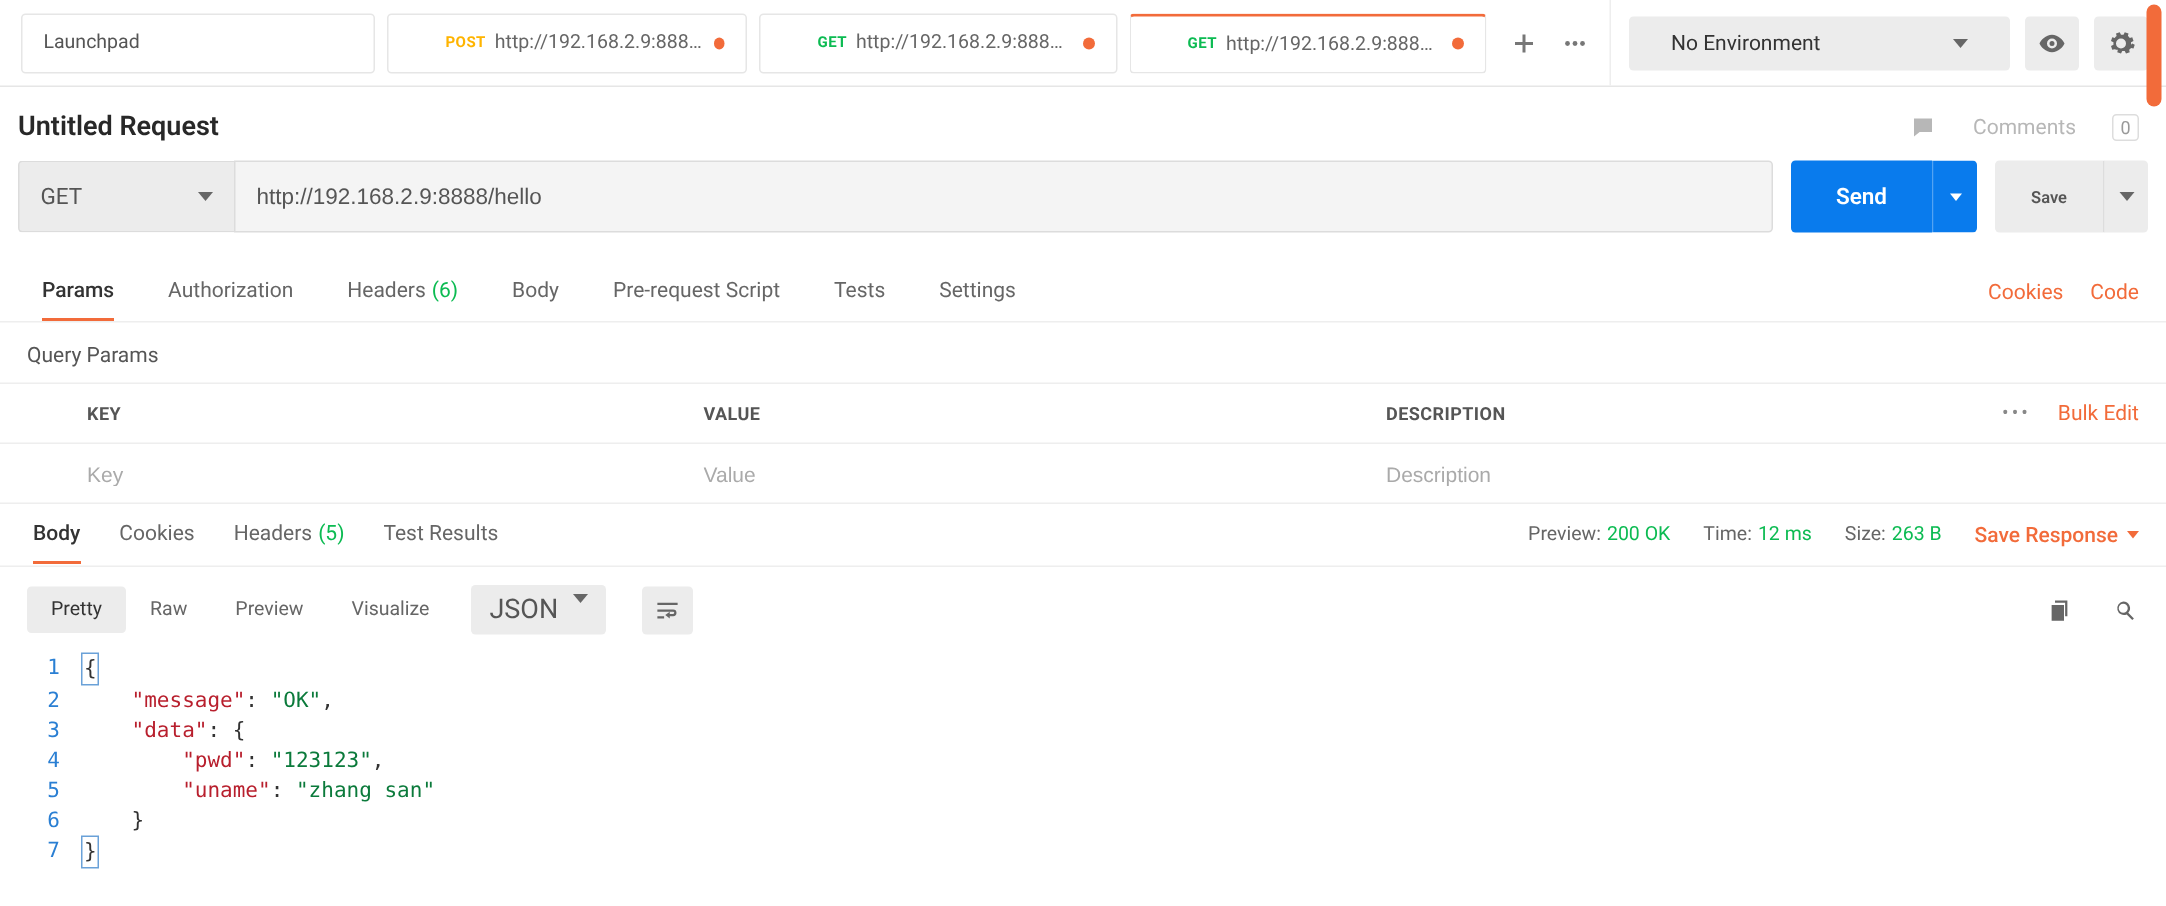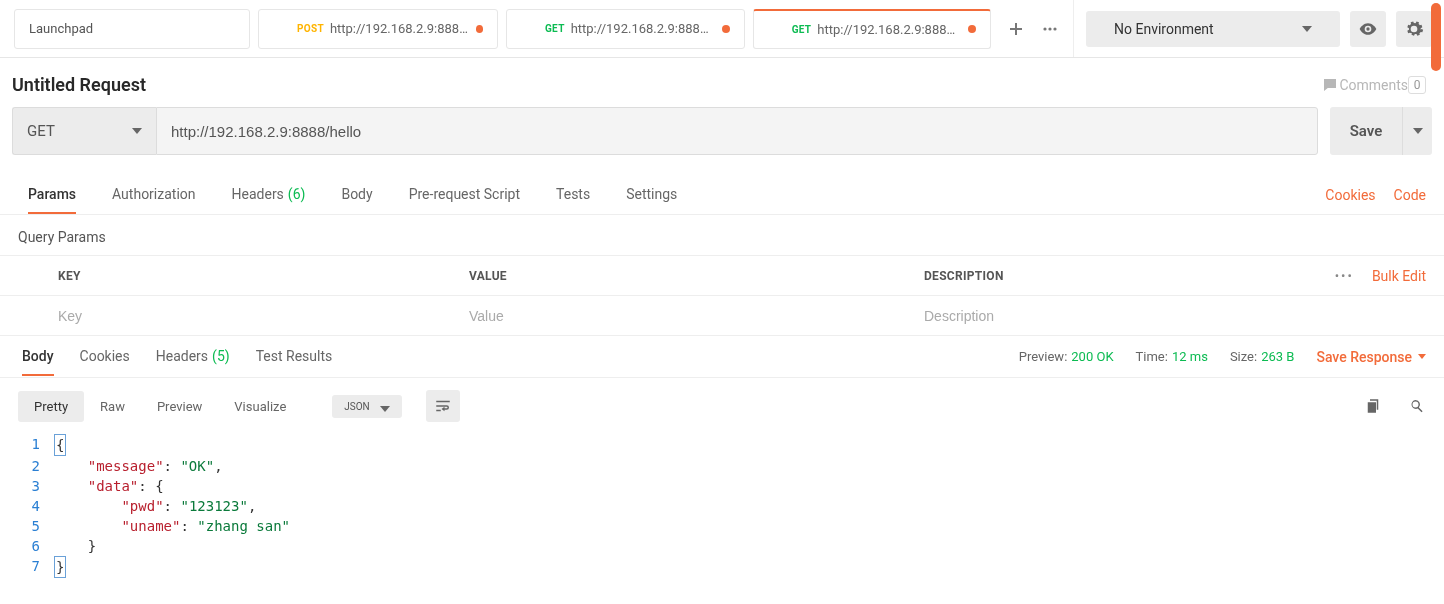--- a/index.html
+++ b/index.html
@@ -19,34 +19,34 @@
   .icon-btn { display: flex; align-items: center; justify-content: center; width: 34px; height: 34px; color: #777; cursor: pointer; }
   .icon-btn svg { width: 16px; height: 16px; }
   .right-top { display: flex; align-items: center; gap: 10px; padding: 0 12px; border-left: 1px solid #eee; }
   .env-select { display:flex; align-items:center; justify-content:space-between; width: 254px; height: 36px; background: #ececec; border-radius: 3px; padding: 0 28px; font-size: 14px; color:#333; }
   .chev-down { width:0;height:0;border-left:5px solid transparent;border-right:5px solid transparent;border-top:6px solid #666; }
   .square-btn { width:36px;height:36px;background:#ececec;border-radius:3px;display:flex;align-items:center;justify-content:center;color:#666;cursor:pointer; }
 
   
   .req-title-row { display:flex; align-items:center; justify-content:space-between; padding: 16px 18px 12px 12px; }
   .req-title { font-size: 18px; font-weight: 600; color: #282828; }
-  .comments { display:flex; align-items:center; gap:0; color:#b7b7b7; font-size:14px; }
+  .comments { display:flex; align-items:center; gap:24px; color:#b7b7b7; font-size:14px; }
   .badge { display:inline-flex; align-items:center; justify-content:center; min-width:18px; height:18px; padding:0 4px; border:1px solid #ddd; border-radius:3px; font-size:12px; color:#999; }
 
   
   .url-row { display:flex; align-items:stretch; gap:12px; padding: 0 12px 20px; }
   .method-select { display:flex; align-items:center; justify-content:space-between; width:144px; background:#ececec; border:1px solid #dcdcdc; border-radius:3px 0 0 3px; padding:0 14px; font-size:15px; color:#555; border-right:none; }
   .url-input { flex:1; height:48px; border:1px solid #dcdcdc; background:#f4f4f4; border-radius:0 3px 3px 0; padding:0 14px; font-size:15px; color:#555; outline:none; }
   .method-url-wrap { display:flex; flex:1; height:48px; }
   .send-btn-group { display:flex; }
   .send-btn { display:flex; align-items:center; justify-content:center; background:#097bed; color:#fff; font-weight:600; font-size:15px; width:94px; border-radius:3px 0 0 3px; cursor:pointer; }
   .send-caret { width:30px; background:#097bed; border-left:1px solid rgba(255,255,255,.3); border-radius:0 3px 3px 0; display:flex;align-items:center;justify-content:center; cursor:pointer;}
   .send-caret .tri { width:0;height:0;border-left:4px solid transparent;border-right:4px solid transparent;border-top:5px solid #fff; }
   .save-btn-group { display:flex; }
-  .save-btn { display:flex; align-items:center; justify-content:center; background:#ececec; color:#555; font-weight:600; font-size:15px; width:72px; border-radius:3px 0 0 3px; cursor:pointer; }
+  .save-btn { display:flex; align-items:center; justify-content:center; background:#ececec; color:#555; font-weight:600; font-size:11px; width:72px; border-radius:3px 0 0 3px; cursor:pointer; }
   .save-caret { width:30px; background:#ececec; border-left:1px solid #ddd; border-radius:0 3px 3px 0; display:flex;align-items:center;justify-content:center; cursor:pointer;}
 
   
   .req-tabs { display:flex; align-items:center; height:40px; border-bottom:1px solid #eee; padding: 0 18px 0 0; }
   .req-tabs .tabset { display:flex; gap:36px; padding-left:18px; }
   .rtab { font-size:14px; color:#666; cursor:pointer; padding: 10px 0; }
   .rtab.active { color:#333; font-weight:500; border-bottom:2px solid #f26b3a;margin-left:10px; }
   .rtab .count { color:#0cbb52; margin-left:4px; }
   .right-links { margin-left:auto; display:flex; gap:18px; }
   .link { color:#f26b3a; font-size:14px; cursor:pointer; }
@@ -71,21 +71,21 @@
   .resp-meta { margin-left:auto; display:flex; gap:22px; align-items:center; font-size:13px; color:#666; }
   .meta-val { color:#0cbb52; margin-left:4px; }
   .save-resp { color:#f26b3a; font-weight:500; font-size:14px; display:flex; align-items:center; gap:6px; cursor:pointer; }
   .save-resp .tri { width:0;height:0;border-left:4px solid transparent;border-right:4px solid transparent;border-top:5px solid #f26b3a; }
 
   
   .resp-toolbar { display:flex; align-items:center; gap:12px; padding:12px 18px; }
   .seg { display:flex; background:transparent; }
   .seg .segbtn { padding:8px 16px; font-size:13px; color:#666; cursor:pointer; border-radius:3px; }
   .seg .segbtn.active { background:#ececec; color:#333; }
-  .fmt-select { display:flex; align-items:flex-end; gap:10px; background:#ececec; padding:6px 12px; border-radius:3px; margin-left:18px; font-size:10px; color:#555; cursor:pointer;}
+  .fmt-select { display:flex; align-items:flex-start; gap:10px; background:#ececec; padding:6px 12px; border-radius:3px; font-size:18px; color:#555; cursor:pointer;}
   .wrap-btn { width:34px;height:32px;background:#ececec;border-radius:3px;display:flex;align-items:center;justify-content:center;margin-left:12px;color:#666;cursor:pointer;}
   .toolbar-spacer { flex:1; }
   .tool-ico { color:#666; cursor:pointer; margin-left:14px; }
 
   
   .code { font-family: Consolas, Menlo, monospace; font-size: 14px; line-height: 20px; padding: 0 0 8px 0; }
   .code-line { display:flex; }
   .gutter { width:54px; text-align:right; padding-right:14px; color:#2a7fd3; user-select:none; }
   .code-text { white-space: pre; }
   .tok-brace { color:#333; }
@@ -165,20 +165,28 @@
 </div>
 
 <div class="url-row">
   <div class="method-url-wrap">
     <div class="method-select">
       <span>GET</span>
       <span class="chev-down"></span>
     </div>
     <input class="url-input" value="http://192.168.2.9:8888/hello" style="">
   </div>
+  <div class="send-btn-group">
+    <div class="send-btn">
+        <span>Send</span>
+      </div>
+    <div class="send-caret">
+        <span class="tri"></span>
+      </div>
+  </div>
   <div class="save-btn-group">
     <div class="save-btn">
         <span>Save</span>
       </div>
     <div class="save-caret">
         <span class="chev-down"></span>
       </div>
   </div>
 </div>
 

